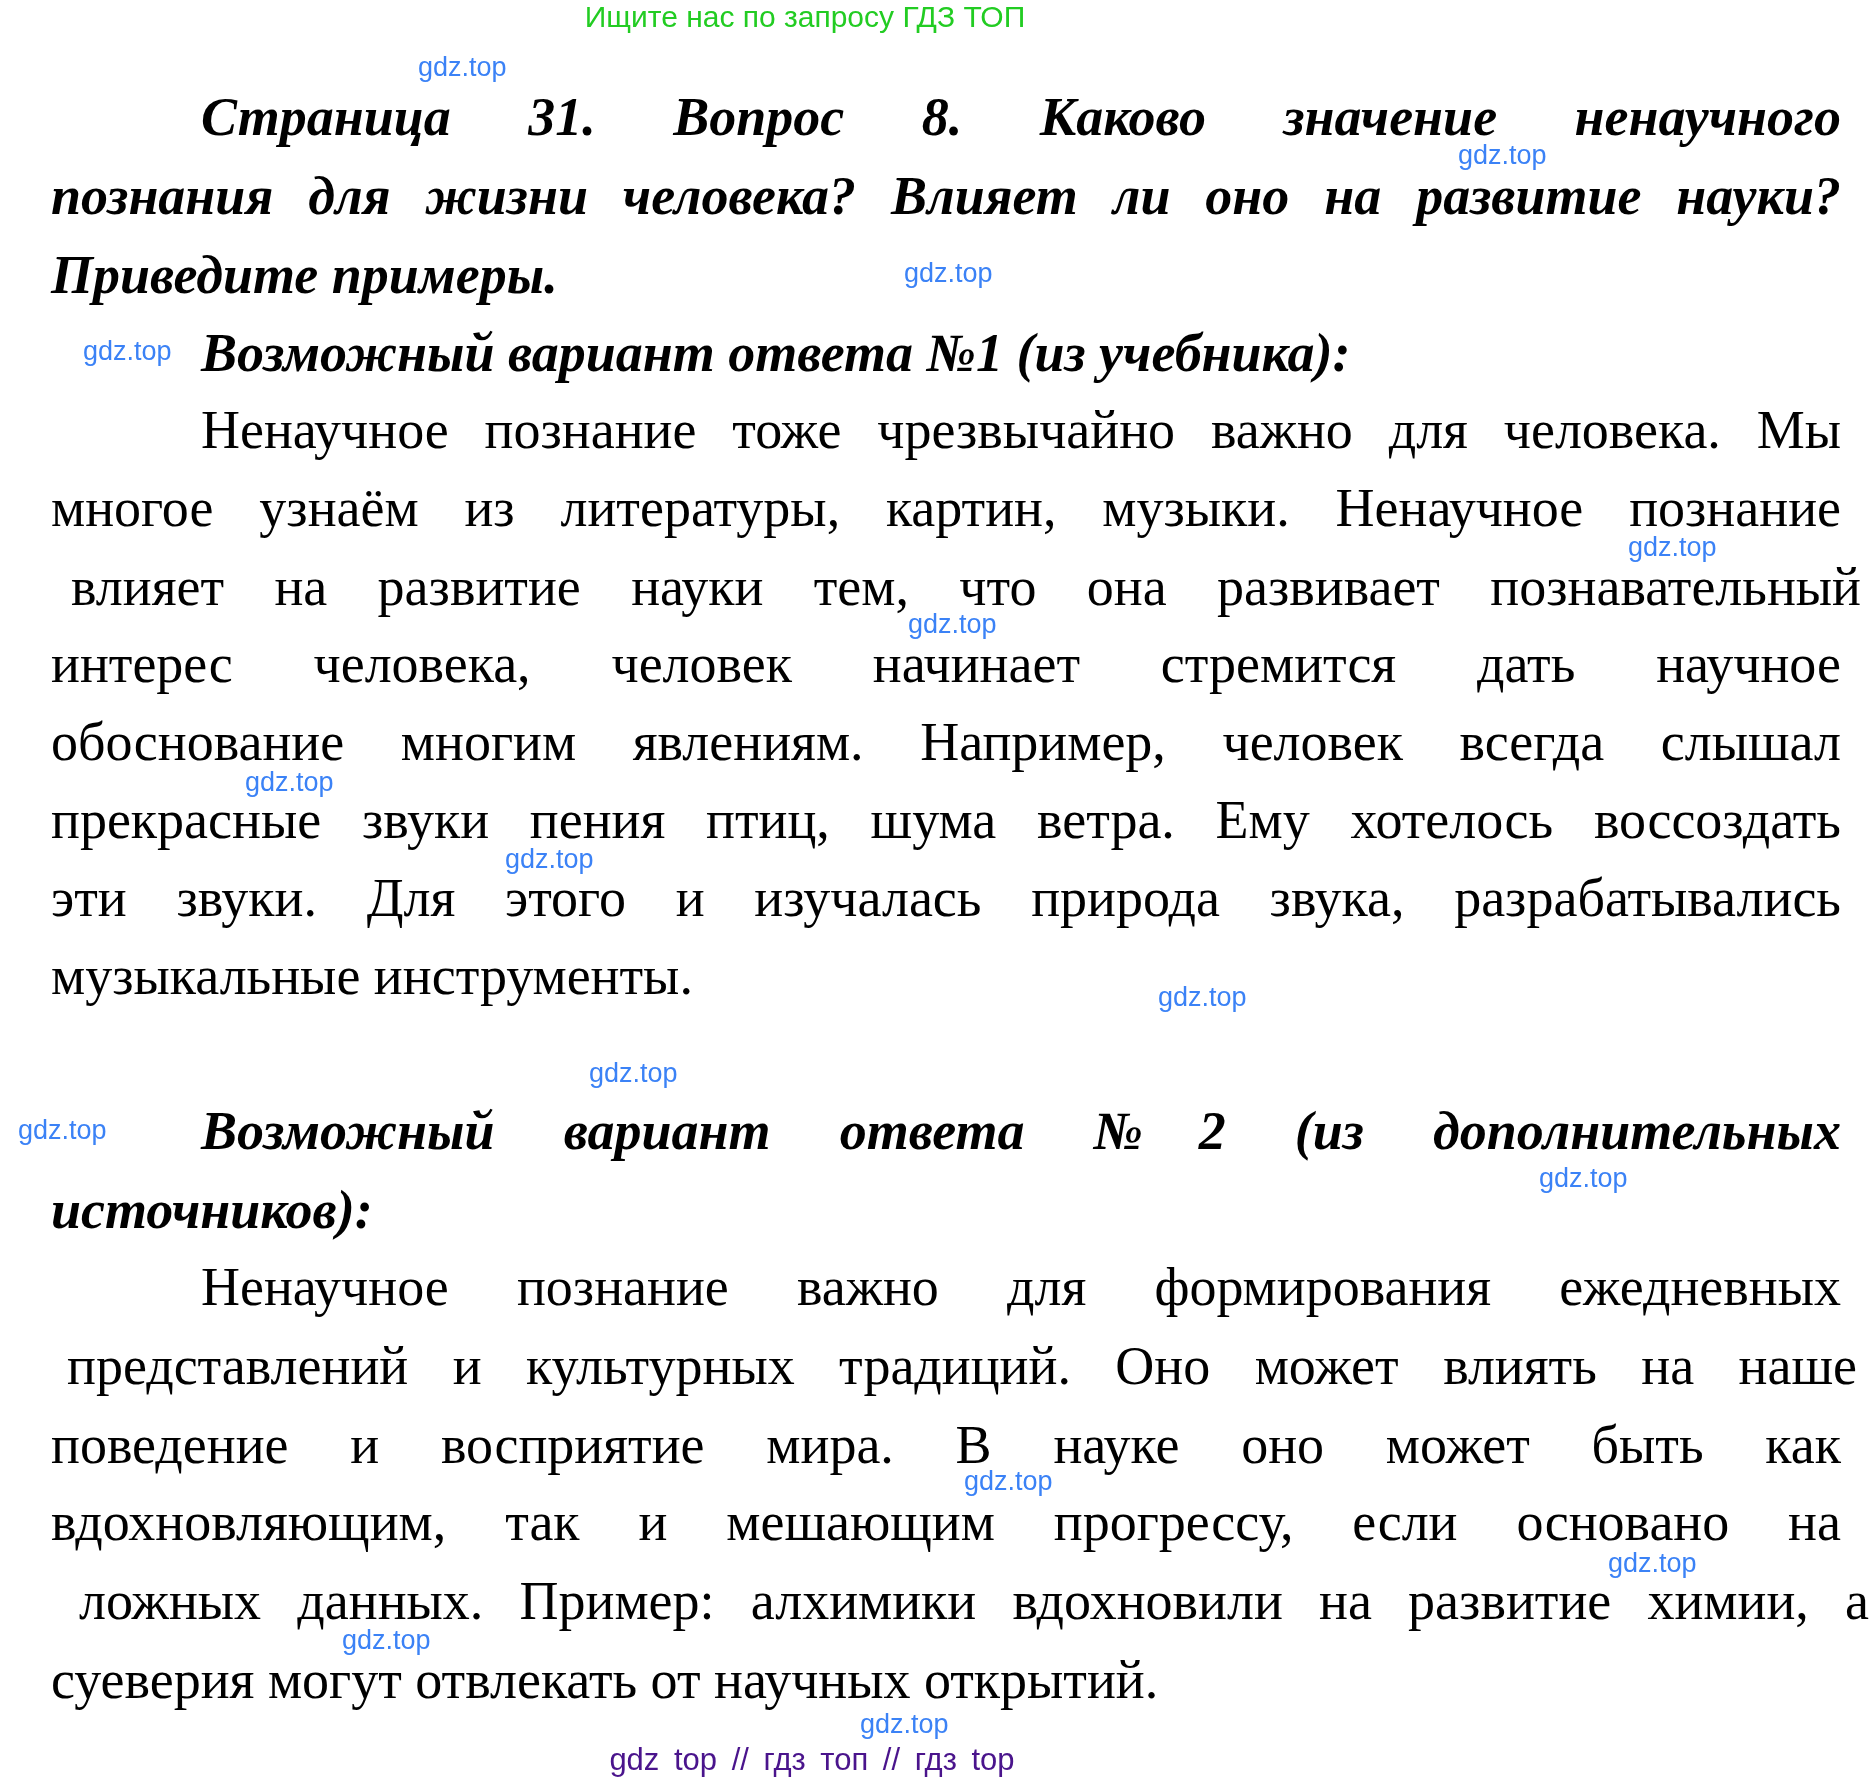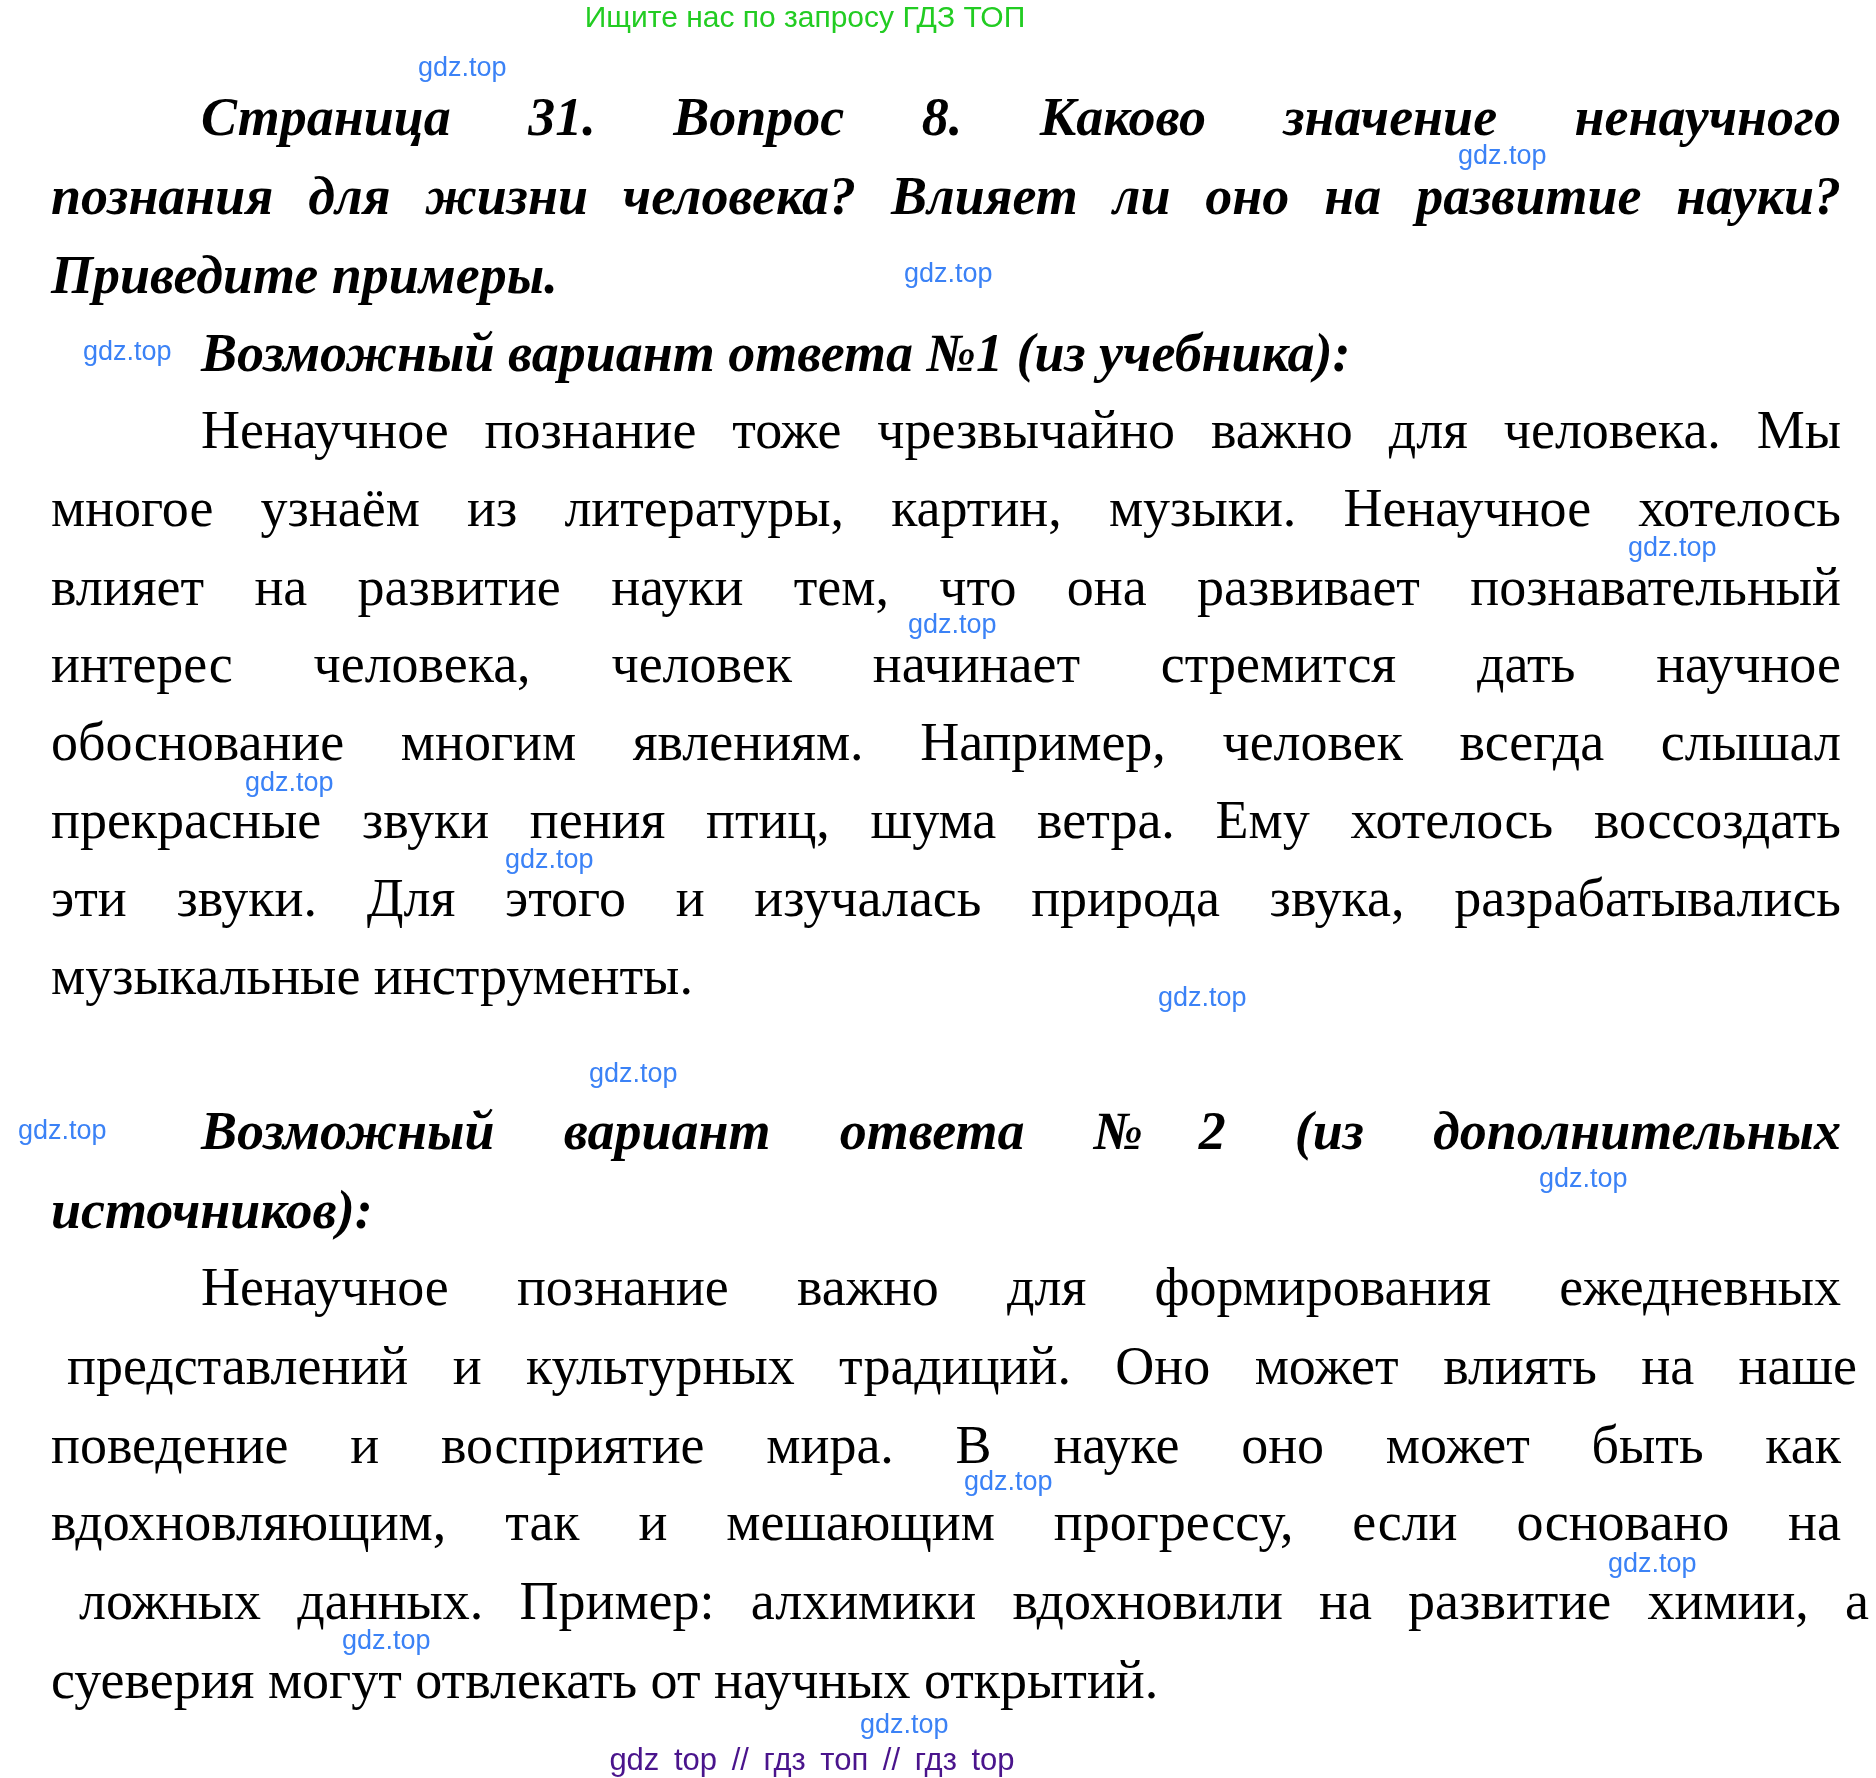--- a/index.html
+++ b/index.html
@@ -36,22 +36,22 @@
 <div class="top-banner">Ищите нас по запросу ГДЗ ТОП</div>
 
 <div class="doc">
 
   <div class="line bold indent" style="top:78px; word-spacing:0;">Страница 31. Вопрос 8.      Каково значение ненаучного</div>
   <div class="line bold" style="top:157px;">познания для жизни человека? Влияет ли оно на развитие науки?</div>
   <div class="line bold last" style="top:236px;">Приведите примеры.</div>
 
   <div class="line bold last indent" style="top:314px;">Возможный вариант ответа №1 (из учебника):</div>
   <div class="line indent" style="top:391px;">Ненаучное познание тоже чрезвычайно важно для человека. Мы</div>
-  <div class="line" style="top:469px;">многое узнаём из литературы, картин, музыки. Ненаучное хотелось</div>
-  <div class="line" style="top:548px;">влияет на развитие науки тем, что она развивает познавательный</div>
+  <div class="line" style="top:469px;">многое узнаём из литературы, картин, музыки. Ненаучное познание</div>
+  <div class="line" style="top:548px;margin-left:20px;">влияет на развитие науки тем, что она развивает познавательный</div>
   <div class="line" style="top:625px;">интерес человека, человек начинает стремится дать научное</div>
   <div class="line" style="top:703px;">обоснование многим явлениям. Например, человек всегда слышал</div>
   <div class="line" style="top:781px;">прекрасные звуки пения птиц, шума ветра. Ему хотелось воссоздать</div>
   <div class="line" style="top:859px;">эти звуки. Для этого и изучалась природа звука, разрабатывались</div>
   <div class="line last" style="top:937px;">музыкальные инструменты.</div>
 
   <div class="line bold indent" style="top:1092px;">Возможный вариант ответа №2 (из дополнительных</div>
   <div class="line bold last" style="top:1171px;">источников):</div>
   <div class="line indent" style="top:1248px;">Ненаучное познание важно для формирования ежедневных</div>
   <div class="line" style="top:1327px;margin-left:16px;">представлений и культурных традиций. Оно может влиять на наше</div>

